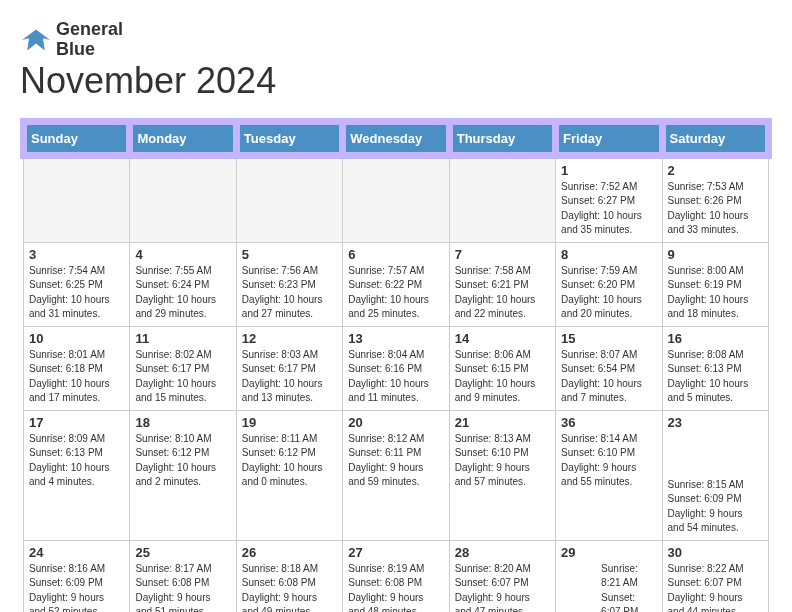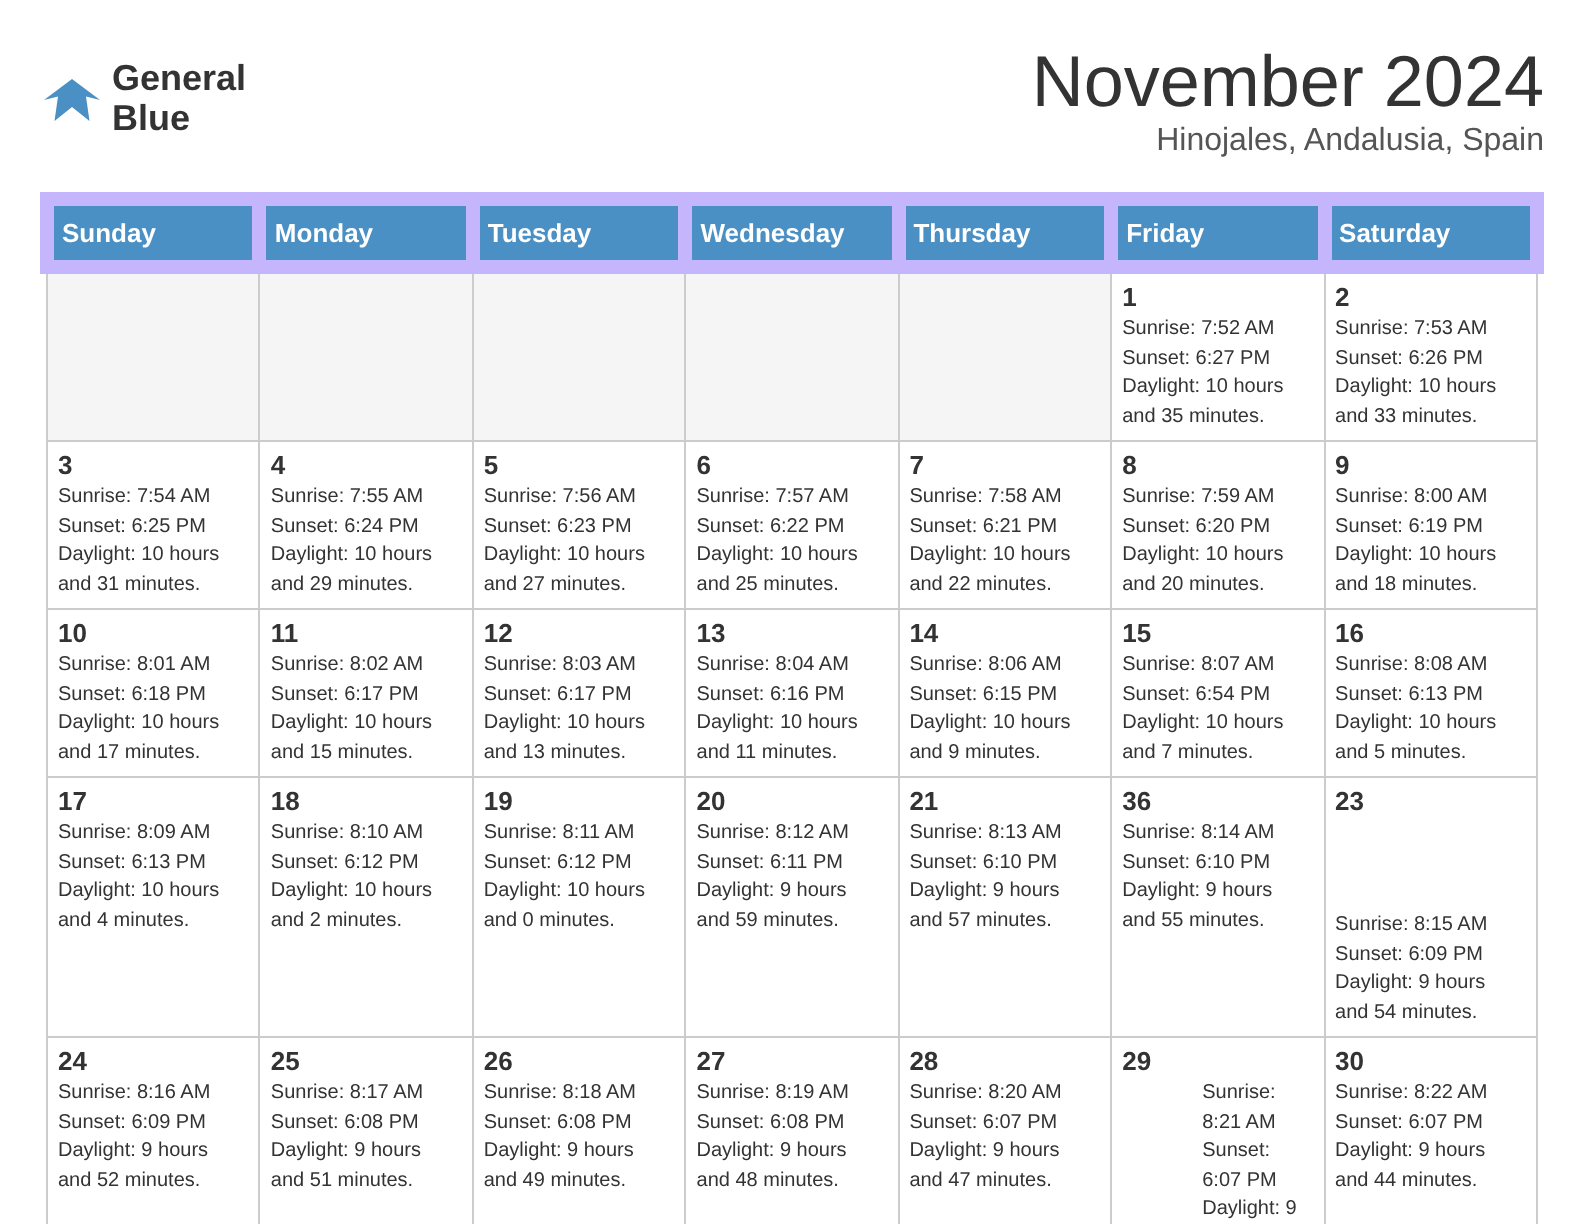--- a/index.html
+++ b/index.html
@@ -6,22 +6,23 @@
     body {
       font-family: Arial, sans-serif;
       background: #fff;
       width: 792px;
       min-height: 612px;
       padding: 20px;
     }
     .header {
       display: flex;
       justify-content: space-between;
-      align-items: center;
+      align-items: flex-start;
       margin-bottom: 16px;
+      flex-direction: column;
     }
     .logo {
       display: flex;
       align-items: center;
       gap: 4px;
     }
     .logo-text {
       font-size: 18px;
       font-weight: bold;
       color: #333;
@@ -89,21 +90,20 @@
     <svg class="logo-bird" viewBox="0 0 36 32">
       <polygon points="18,4 34,16 26,14 28,28 18,20 8,28 10,14 2,16" fill="#4a90c4"></polygon>
     </svg>
     <div class="logo-text">
       <div>General</div>
       <div>Blue</div>
     </div>
   </div>
   <div class="title-block">
     <div class="month-title">November 2024</div>
-    <div class="location">Hinojales, Andalusia, Spain</div>
   </div>
 </div>
 
 <table>
   <thead>
     <tr>
     <th>Sunday</th>
         <th>Monday</th>
         <th>Tuesday</th>
         <th>Wednesday</th>

